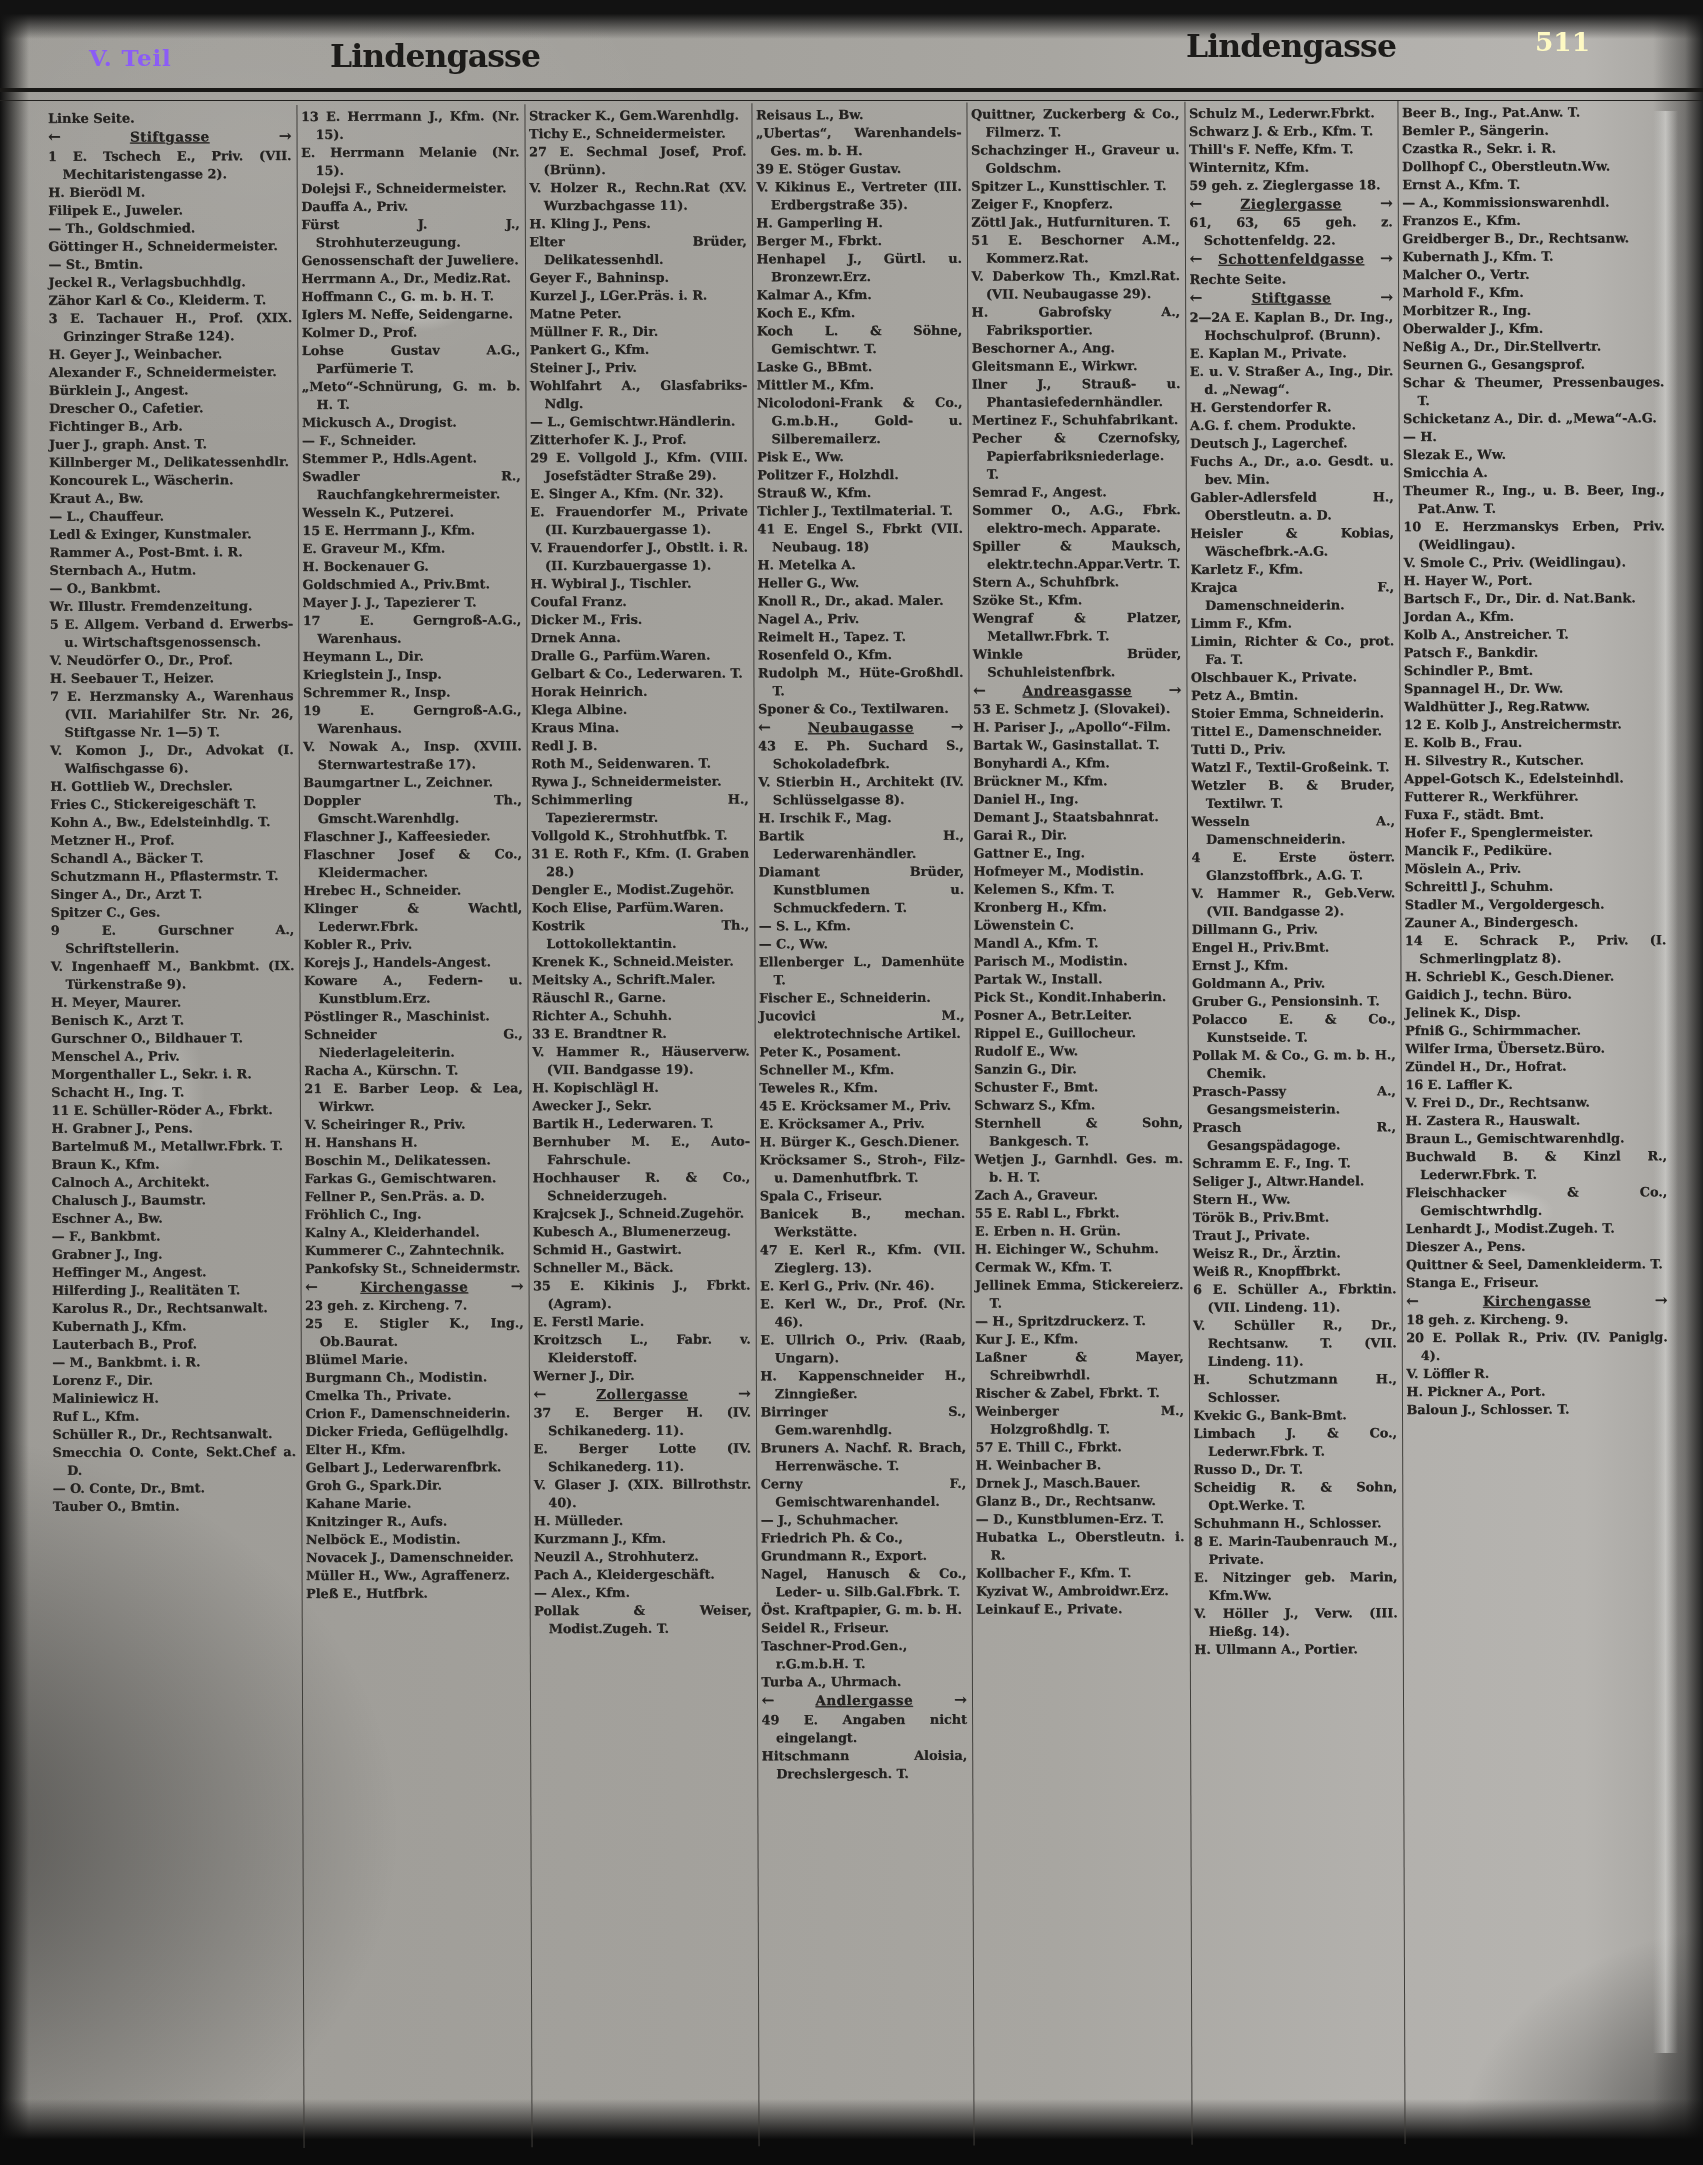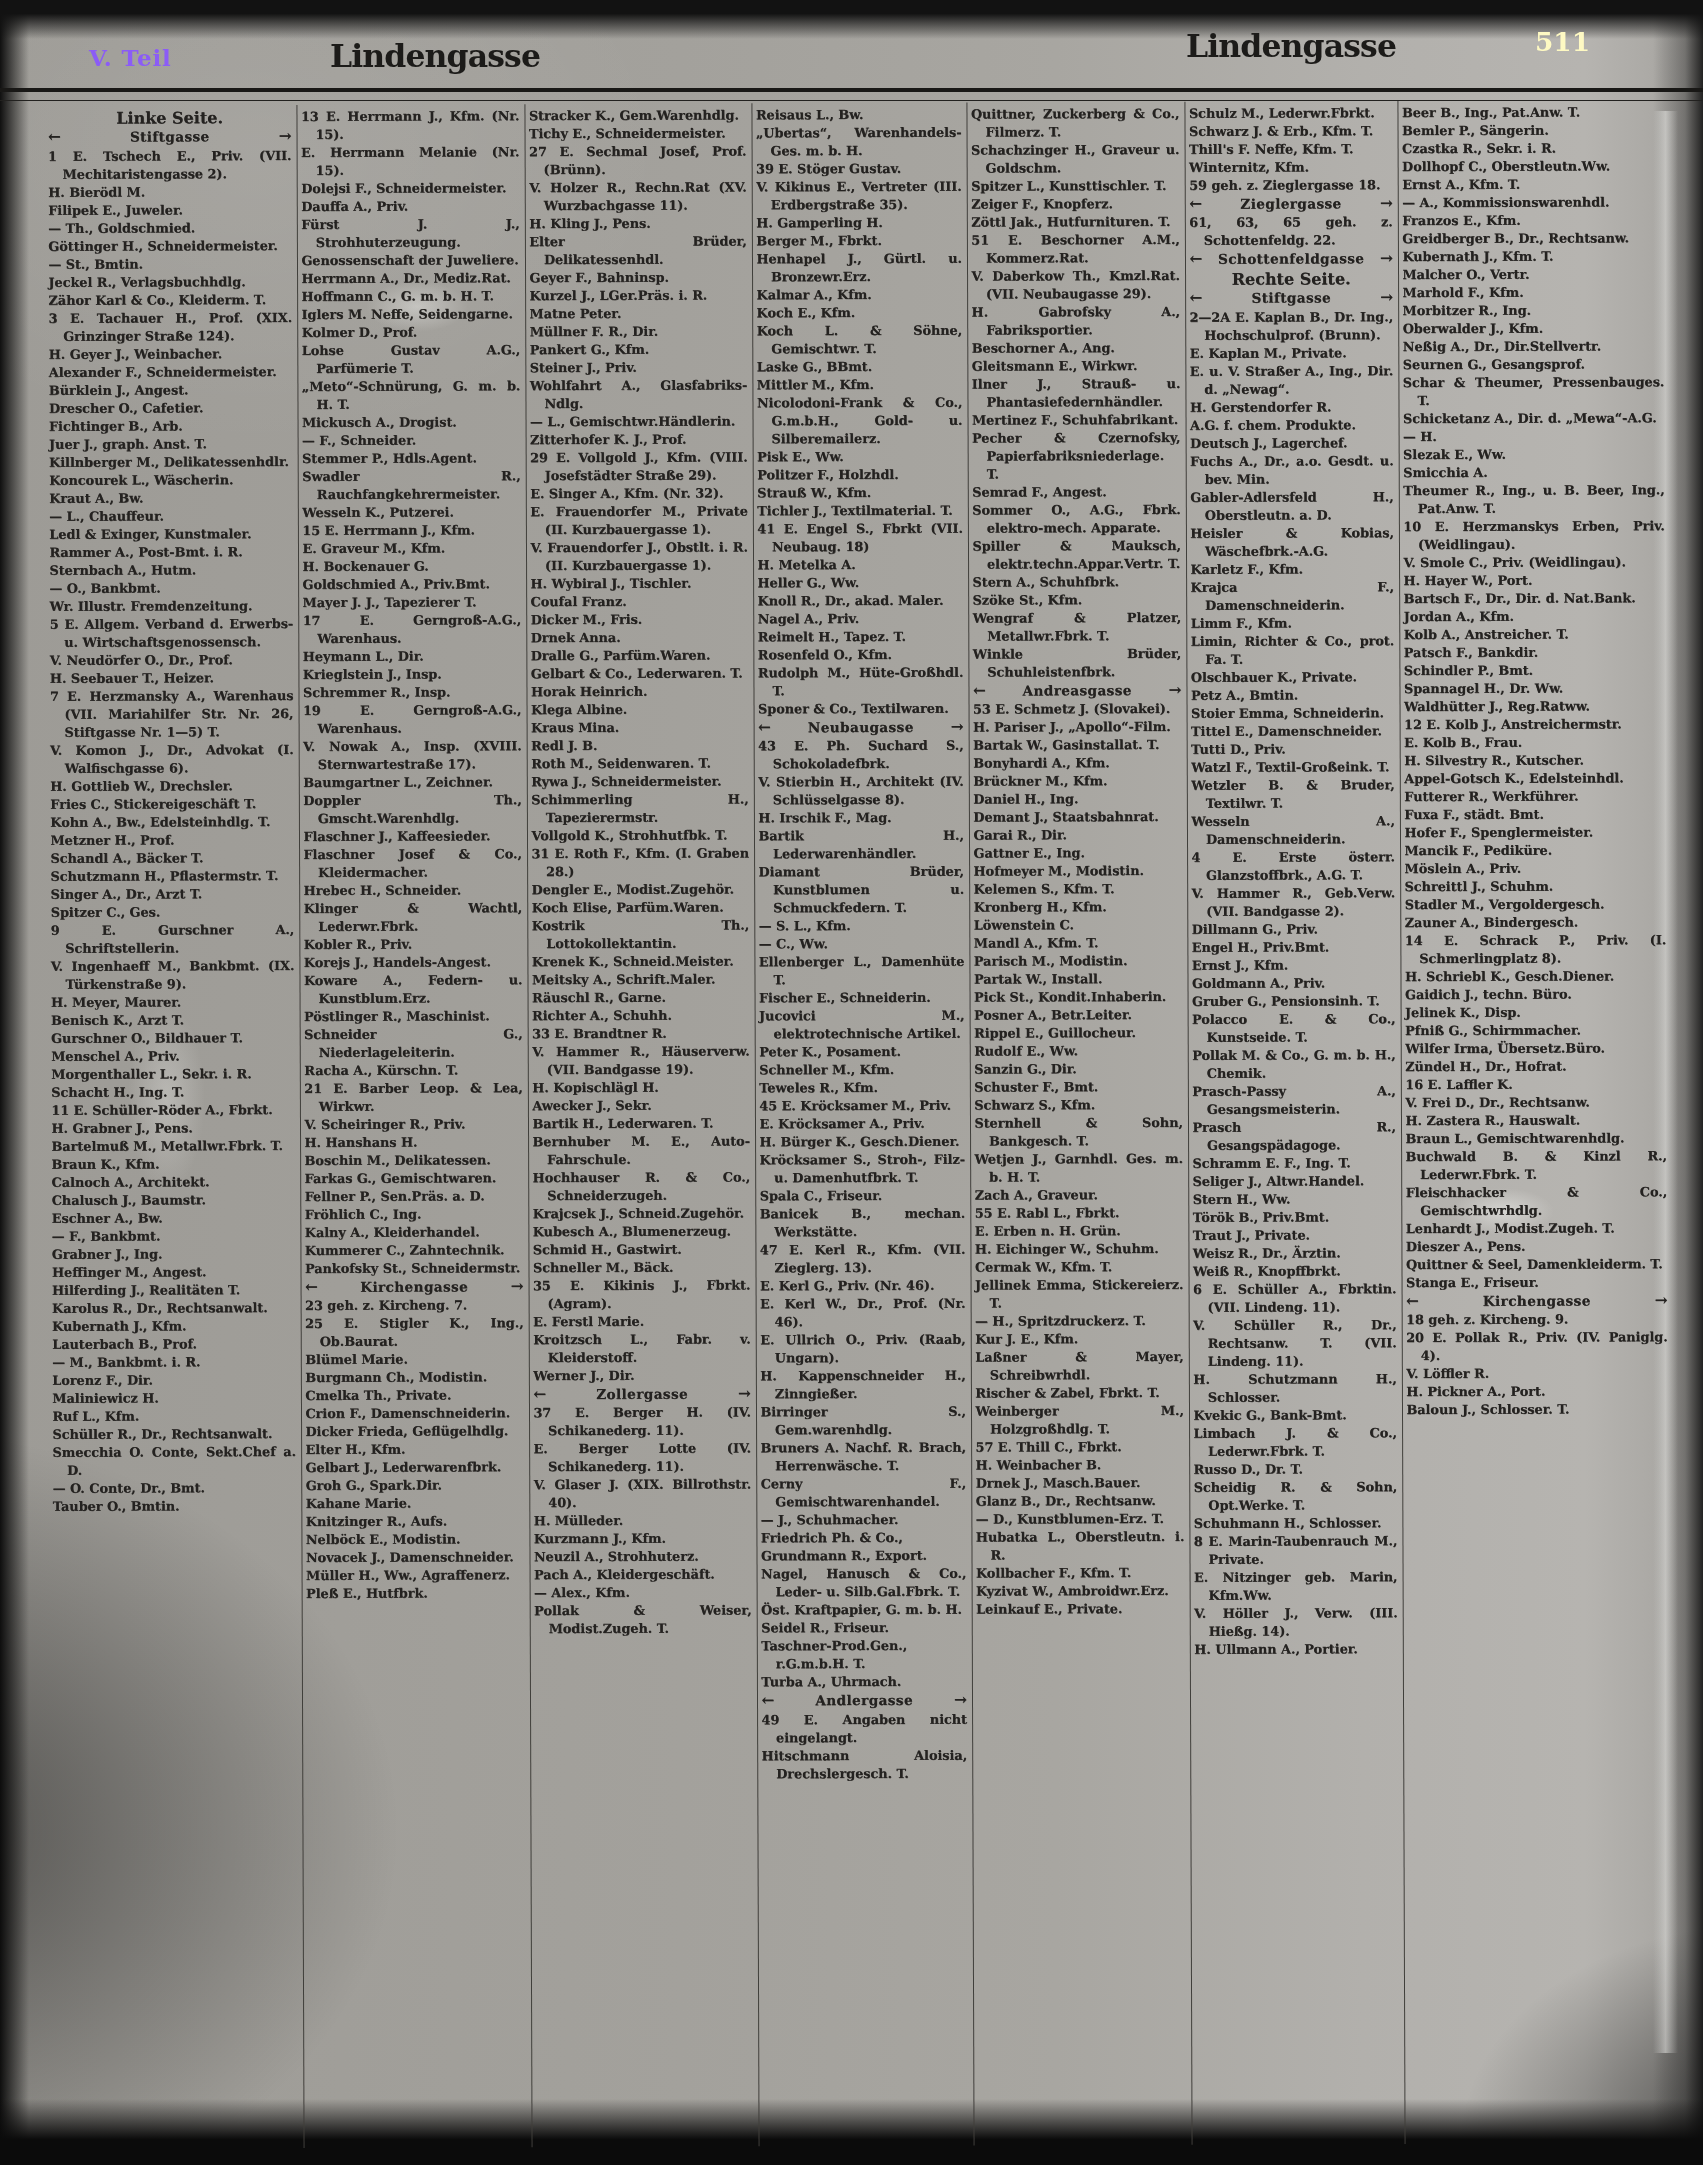--- a/index.html
+++ b/index.html
@@ -47,25 +47,25 @@
   .col:nth-child(2){width:228px;}
   .col:nth-child(3){width:227px;}
   .col:nth-child(4){width:215px;}
   .col:nth-child(5){width:218px;}
   .col:nth-child(6){width:213px;}
   .col:nth-child(7){width:271px;}
 
   .e{font-size:12.8px;line-height:18px;text-align:justify;
      padding-left:14.5px;text-indent:-14.5px;overflow-wrap:anywhere;
      text-shadow:0.3px 0.3px 0.4px rgba(30,28,26,.65);}
-  .side{font-size:16px;line-height:19.6px;text-align:center;
+  .side{font-size:13px;line-height:19.6px;
      text-shadow:0.3px 0.3px 0.4px rgba(30,28,26,.65);}
   .street{display:flex;align-items:center;font-size:13.6px;line-height:19.6px;
      text-shadow:0.3px 0.3px 0.4px rgba(30,28,26,.65);}
-  .street .nm{flex:1;text-align:center;letter-spacing:0.4px;}
+  .street .nm{flex:1;text-align:center;letter-spacing:0.4px;text-decoration:underline;}
   .street .ar{font-size:15.3px;line-height:19.6px;}
 </style>
 </head>
 <body>
 
 <div class="paper"></div>
 <div class="streak"></div>
 <div class="blot1"></div>
 <div class="blot2"></div>
 <div class="blot3"></div>

